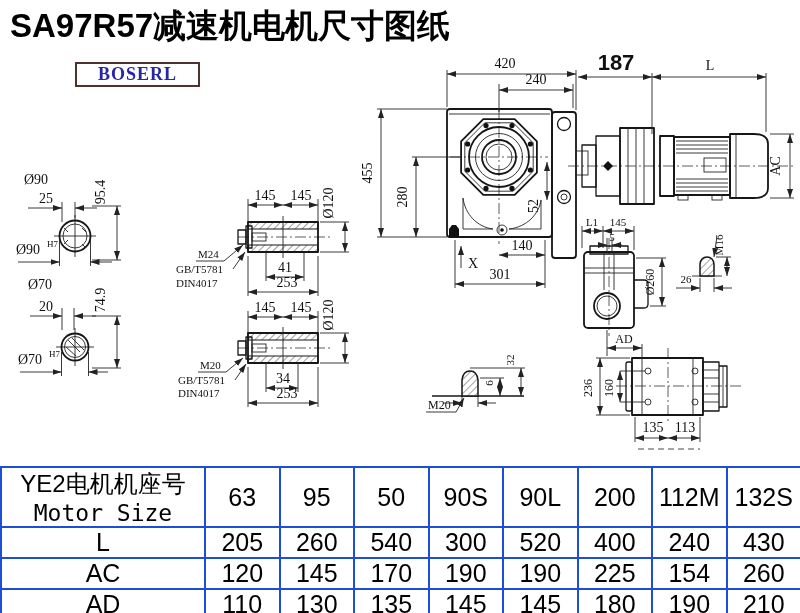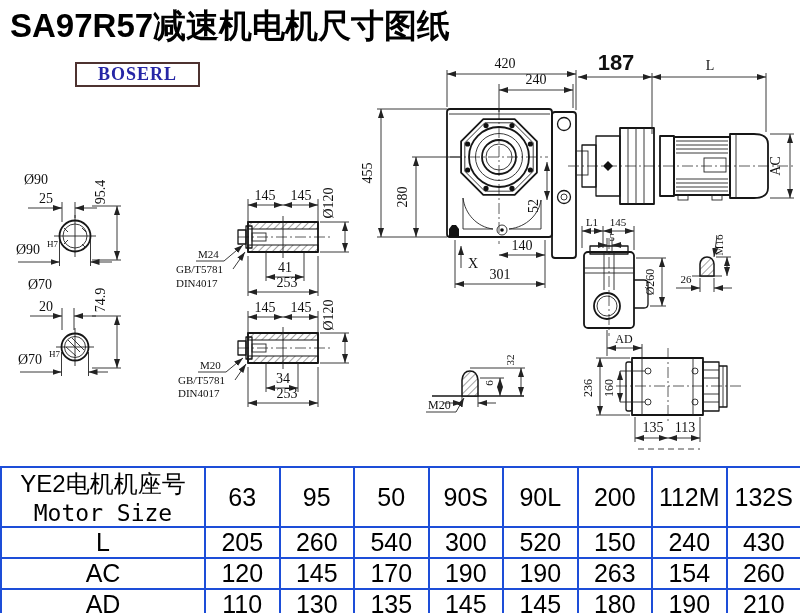--- a/index.html
+++ b/index.html
@@ -401,32 +401,32 @@
       <td>112M</td>
       <td>132S</td>
     </tr>
     <tr class="drow">
       <td>L</td>
       <td>205</td>
       <td>260</td>
       <td>540</td>
       <td>300</td>
       <td>520</td>
-      <td>150</td>
+      <td>400</td>
       <td>240</td>
       <td>430</td>
     </tr>
     <tr class="drow">
       <td>AC</td>
       <td>120</td>
       <td>145</td>
       <td>170</td>
       <td>190</td>
       <td>190</td>
-      <td>263</td>
+      <td>225</td>
       <td>154</td>
       <td>260</td>
     </tr>
     <tr class="drow">
       <td>AD</td>
       <td>110</td>
       <td>130</td>
       <td>135</td>
       <td>145</td>
       <td>145</td>

